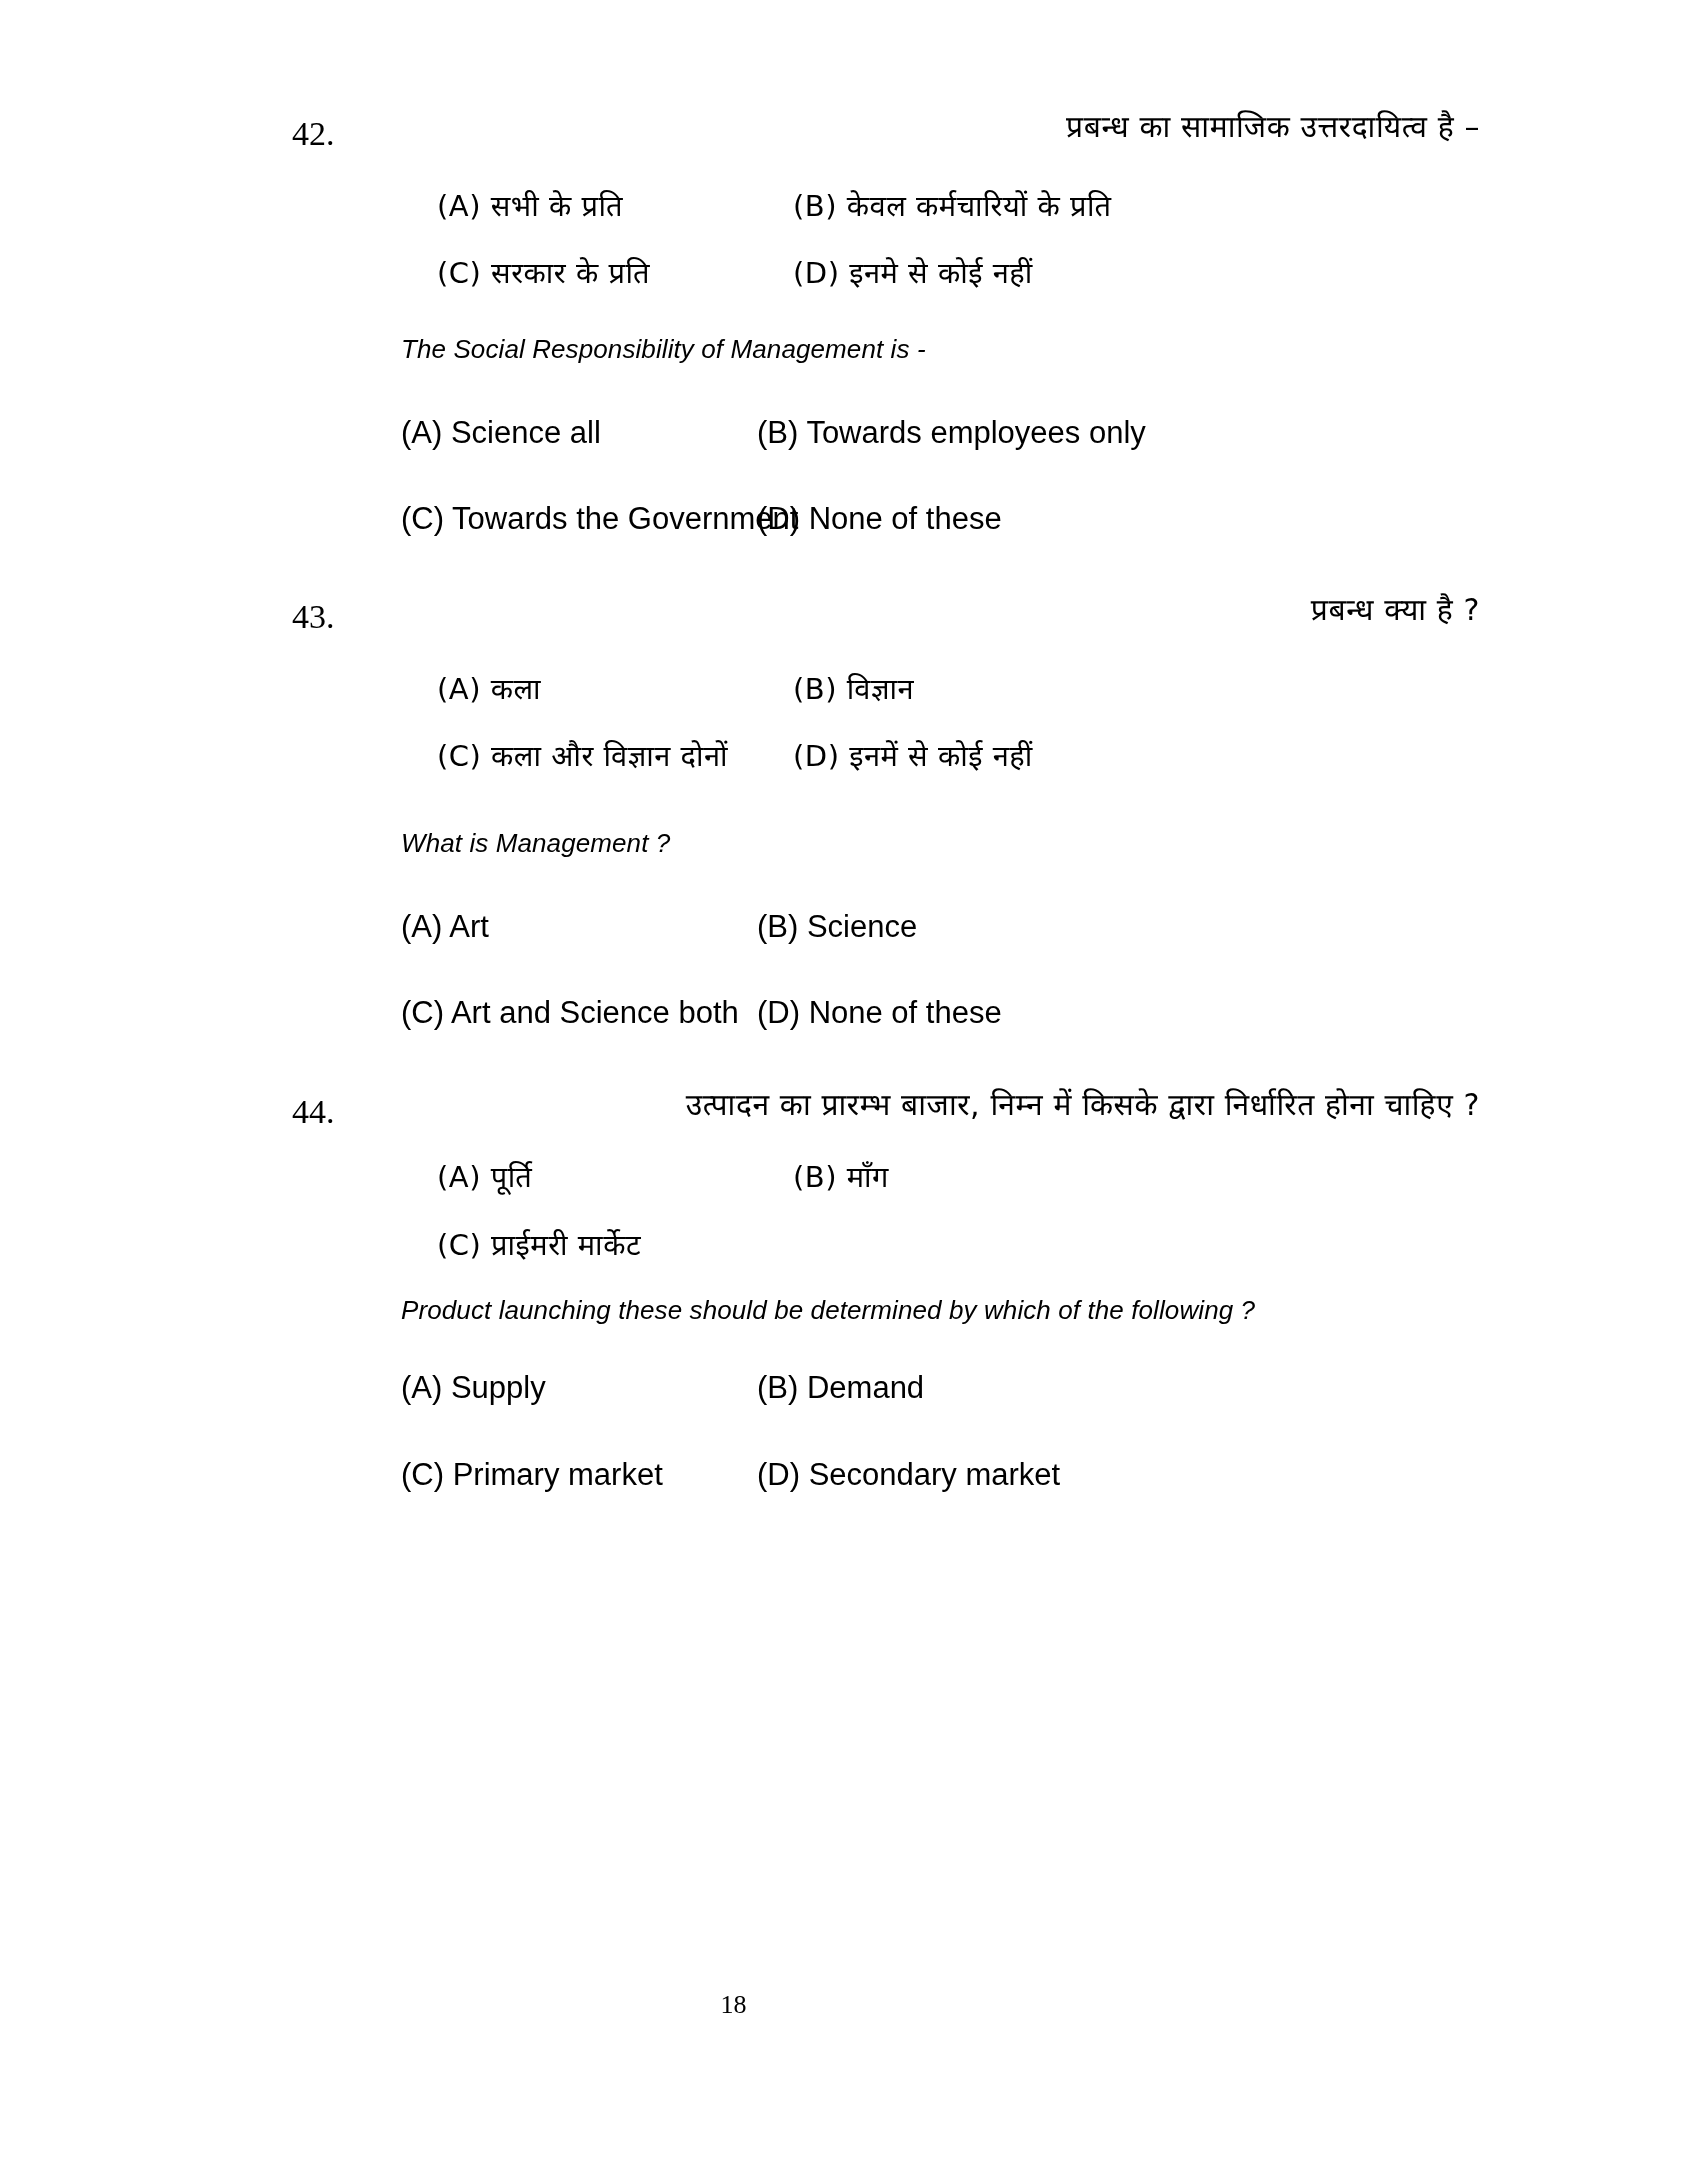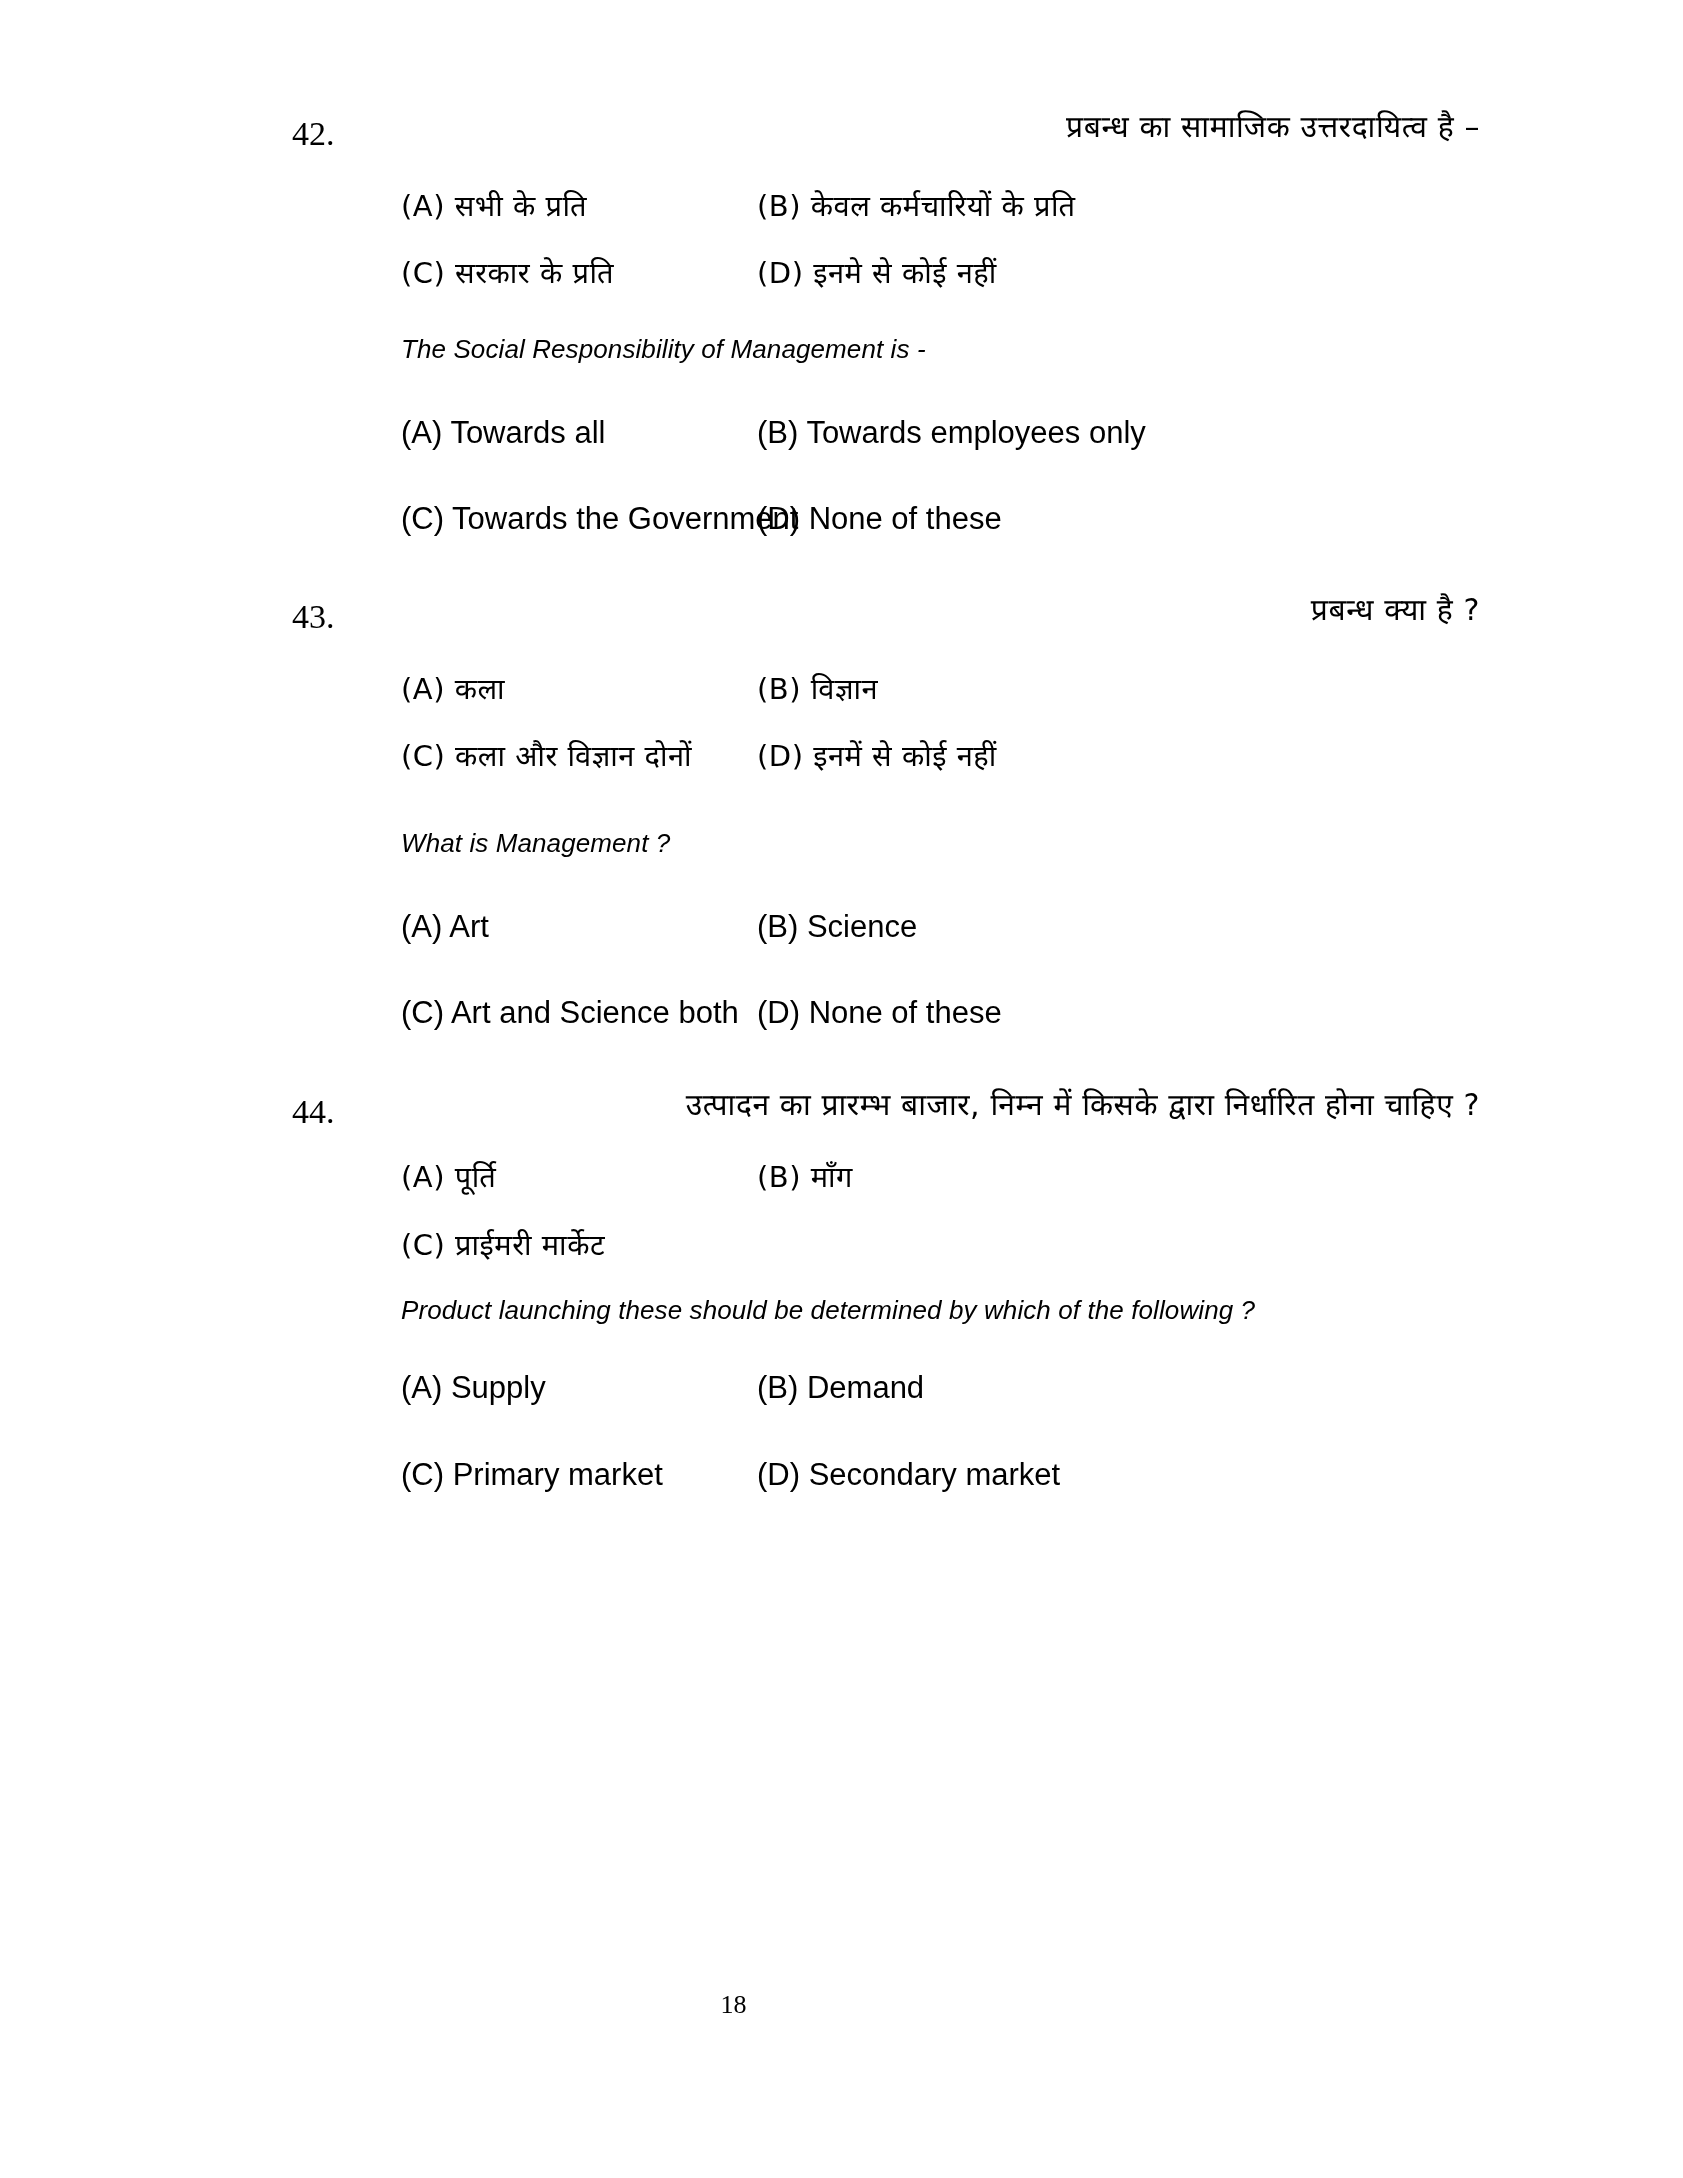--- a/index.html
+++ b/index.html
@@ -89,20 +89,21 @@
   .opt {
     font-size: 30px;
     line-height: 1.3;
     white-space: nowrap;
   }
 
   .opt.hi {
     font-family: "DejaVu Sans", sans-serif;
     font-size: 29px;
     letter-spacing: 0.5px;
+    margin-left: 36px;
   }
 
   .opt.en {
     font-family: "Liberation Sans", sans-serif;
     font-size: 31px;
   }
   .sp-30 { height: 30px; }
   .sp-34 { height: 34px; }
   .sp-40 { height: 40px; }
   .sp-46 { height: 46px; }
@@ -136,21 +137,21 @@
           </div>
           <div class="sp-30"></div>
           <div class="opts">
             <div class="opt hi">(C) सरकार के प्रति</div>
             <div class="opt hi">(D) इनमे से कोई नहीं</div>
           </div>
           <div class="sp-40"></div>
           <div class="qtext-en">The Social Responsibility of Management is -</div>
           <div class="sp-46"></div>
           <div class="opts">
-            <div class="opt en">(A) Towards all</div>
+            <div class="opt en">(A) Science all</div>
             <div class="opt en">(B) Towards employees only</div>
           </div>
           <div class="sp-46"></div>
           <div class="opts">
             <div class="opt en">(C) Towards the Government</div>
             <div class="opt en">(D) None of these</div>
           </div>
         </div>
       </div>
     </div>

